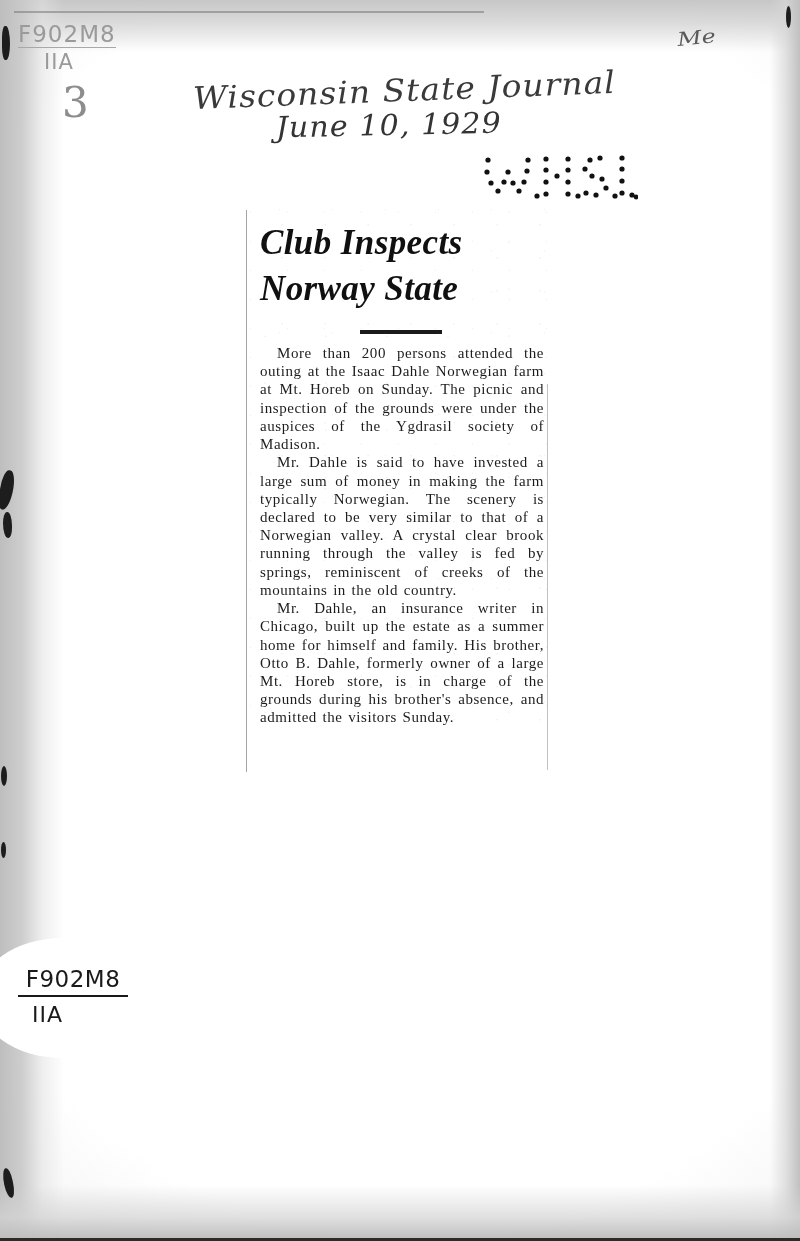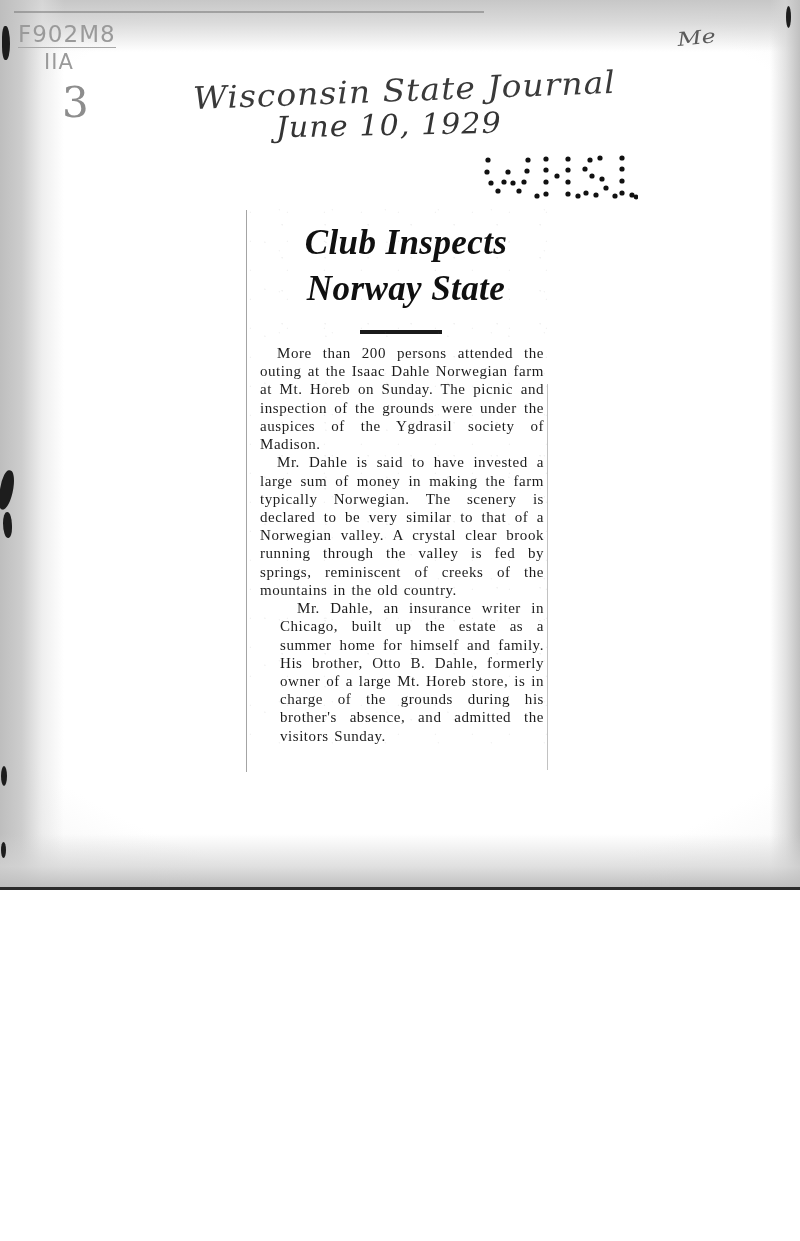--- a/index.html
+++ b/index.html
@@ -9,21 +9,21 @@
     background: #ffffff;
   }
   body {
     font-family: "Liberation Serif", serif;
   }
 
   
   .scan-page {
     position: relative;
     width: 800px;
-    height: 890px;
+    height: 1241px;
     margin: 0;
     overflow: hidden;
     background: #ffffff;
   }
 
   
   .scan-vignette {
     position: absolute;
     inset: 0;
     pointer-events: none;
@@ -210,21 +210,20 @@
 
   .headline {
     padding: 14px 0 0 14px;
     font-family: "Liberation Serif", serif;
     font-style: italic;
     font-weight: bold;
     font-size: 35px;
     line-height: 1.30;
     color: #101010;
     letter-spacing: 0.4px;
-    text-align: center;
   }
   .headline-line { display: block; white-space: nowrap; }
 
   .headline-divider {
     width: 82px;
     height: 4px;
     background: #1a1a1a;
     margin: 19px 0 10px 114px;
   }
 
@@ -235,21 +234,21 @@
     line-height: 1.215;
     color: #1c1c1c;
     text-align: justify;
     letter-spacing: 0.55px;
     word-spacing: 1.4px;
   }
   .article-body p {
     margin: 0 0 0 0;
     text-indent: 17px;
   }
-  .article-body p:last-child { text-indent: 17px; margin-left: 20px; }
+  .article-body p:last-child { text-indent: 17px; }
 
   
   .clip-noise {
     position: absolute;
     inset: 0;
     pointer-events: none;
     opacity: 0.20;
     background-image:
       radial-gradient(circle at 12% 22%, rgba(120,120,120,0.5) 0.6px, transparent 1px),
       radial-gradient(circle at 63% 9%,  rgba(120,120,120,0.45) 0.6px, transparent 1px),

